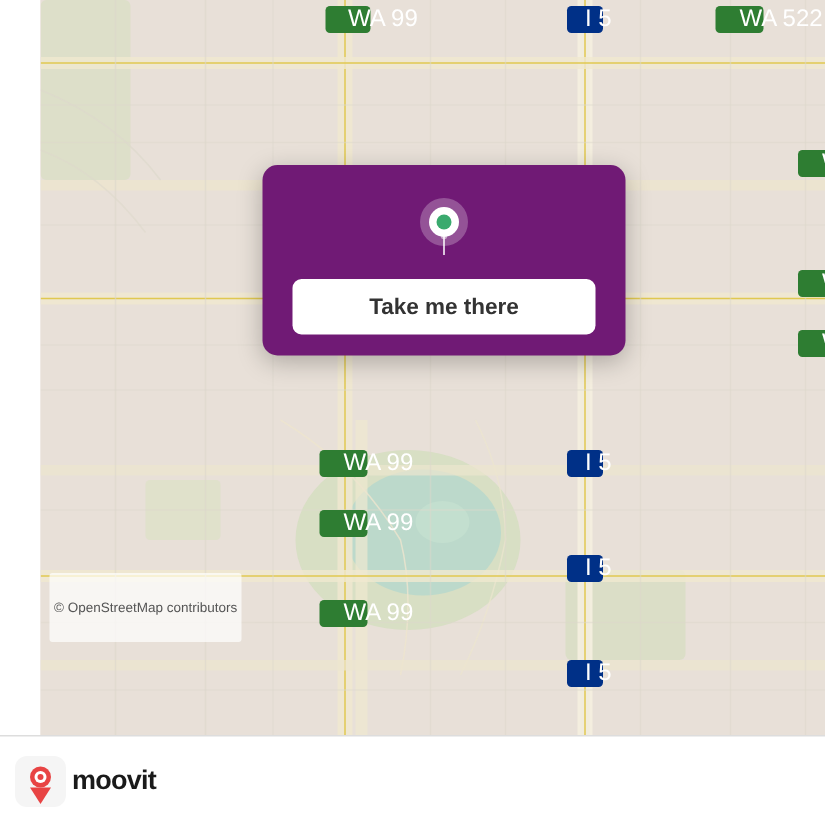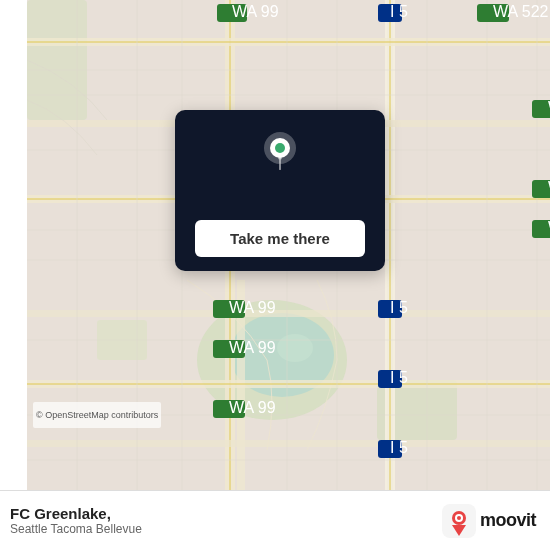--- a/index.html
+++ b/index.html
@@ -36,30 +36,29 @@
       top: 0; left: 0;
       width: 100%;
       height: 100%;
     }
 
     
     #location-card {
       position: absolute;
       top: 110px;
       left: 148px;
-      width: 210px;
-      background-color: #0f172a;
+      width: 242px;
+      background-color: #701a75;
       border-radius: 10px;
       display: flex;
       flex-direction: column;
       align-items: center;
       padding: 18px 20px 14px 20px;
       box-shadow: 0 4px 16px rgba(0,0,0,0.25);
       z-index: 10;
-      gap: 34px;
     }
 
     .pin-icon {
       width: 48px;
       height: 48px;
       margin-bottom: 10px;
     }
 
     .card-button {
       background-color: white;
@@ -120,21 +119,21 @@
       letter-spacing: -0.5px;
     }
 
     .copyright-note {
       position: absolute;
       bottom: 62px;
       left: 6px;
       font-size: 9px;
       color: #555;
       background: rgba(255,255,255,0.7);
-      padding: 8px 3px;
+      padding: 18px 3px;
       border-radius: 2px;
       z-index: 5;
     }
   </style>
 </head>
 <body>
 
 <div id="map-container">
   <div class="map-bg"></div>
 
@@ -245,24 +244,20 @@
       <ellipse cx="24" cy="30" rx="2" ry="1.5" fill="white" opacity="0.5"></ellipse>
     </svg>
 
     <button class="card-button">Take me there</button>
   </div>
 
   <div class="copyright-note">© OpenStreetMap contributors</div>
 </div>
 
 <div id="bottom-bar">
-  <div class="location-info">
-    <span class="location-name">FC Greenlake,</span>
-    <span class="location-sub">Seattle Tacoma Bellevue</span>
-  </div>
 
   <div class="moovit-logo">
 
     <svg class="moovit-icon" viewBox="0 0 34 34">
       <rect width="34" height="34" rx="8" fill="#f5f5f5"></rect>
       <circle cx="17" cy="14" r="7" fill="#e84444"></circle>
       <path d="M10 21 L17 32 L24 21" fill="#e84444"></path>
       <circle cx="17" cy="14" r="4" fill="white"></circle>
       <circle cx="17" cy="14" r="2" fill="#e84444"></circle>
     </svg>

